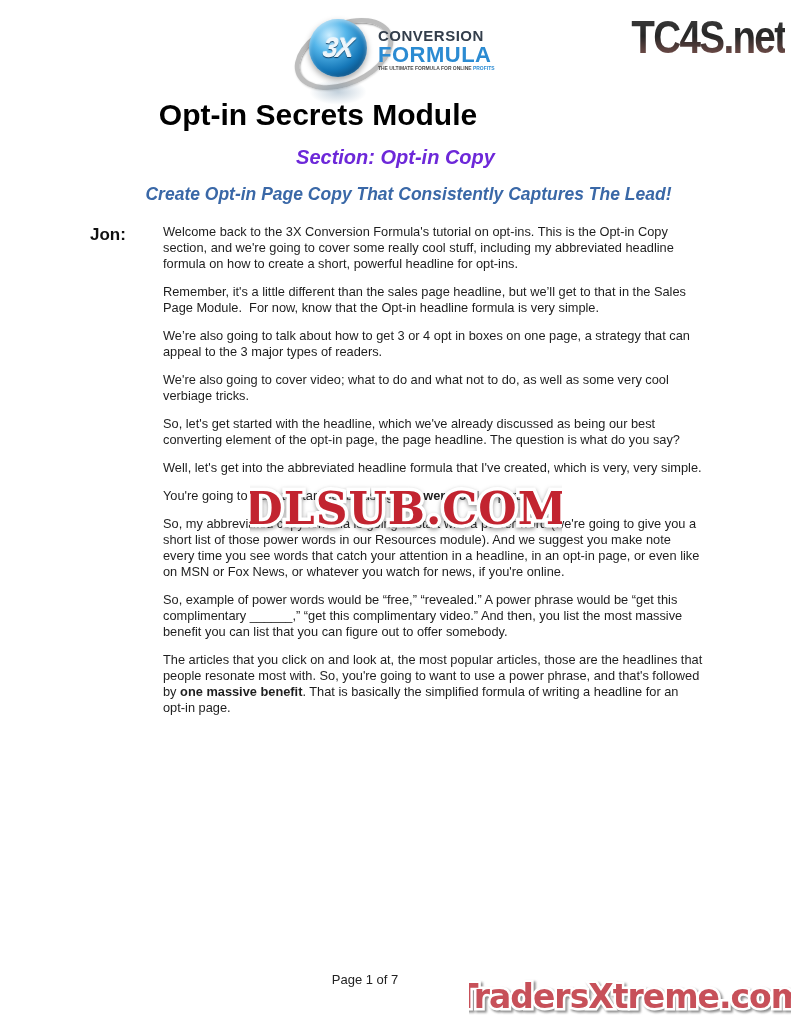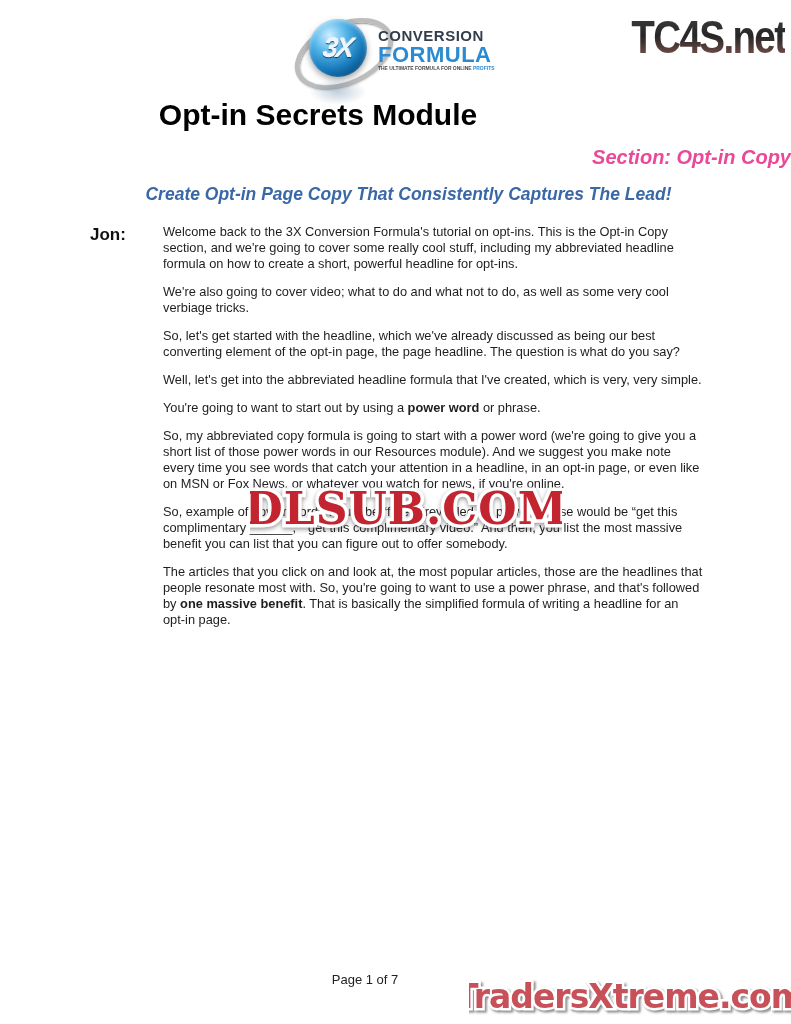--- a/index.html
+++ b/index.html
@@ -39,22 +39,22 @@
     position:absolute;right:6px;top:10px;
     font-weight:bold;font-size:46px;letter-spacing:-2px;
     transform:scaleX(.84);transform-origin:100% 0;
     background:linear-gradient(#373737 20%,#262626 48%,#6e4b47 82%,#96655e 100%);
     -webkit-background-clip:text;background-clip:text;color:transparent;
     text-shadow:none;
   }
   
   .title{position:absolute;left:0;top:98px;width:636px;text-align:center;
     font-size:30px;font-weight:bold;color:#000;}
-  .subtitle{position:absolute;left:0;top:146px;width:791px;text-align:right;
-    font-size:20px;font-weight:bold;font-style:italic;color:#ec4899;}
+  .subtitle{position:absolute;left:0;top:146px;width:791px;text-align:center;
+    font-size:20px;font-weight:bold;font-style:italic;color:#6d28d9;}
   .lead{position:absolute;left:0;top:184px;width:791px;text-align:center;
     font-size:17.5px;font-weight:bold;font-style:italic;color:#3a68a7;padding-left:13px;}
   
   .transcript{position:absolute;left:0;top:224px;width:791px;}
   .speaker{position:absolute;left:90px;top:1px;font-weight:bold;font-size:17px;color:#111;}
   .paras{position:absolute;left:163px;top:0;width:540px;}
   .paras p{margin:0 0 12px 0;font-size:12.8px;line-height:16px;color:#1e1e1e;}
   .paras .b{font-weight:bold;}
   
   .dlsub{position:absolute;left:250px;top:482px;width:312px;height:54px;}
@@ -82,20 +82,22 @@
 <div class="tc4s">TC4S.net</div>
 
 <div class="title">Opt-in Secrets Module</div>
 <div class="subtitle">Section: Opt-in Copy</div>
 <div class="lead">Create Opt-in Page Copy That Consistently Captures The Lead!</div>
 
 <div class="transcript">
   <div class="speaker">Jon:</div>
   <div class="paras">
       <p><span>Welcome back to the 3X Conversion Formula's tutorial on opt-ins. This is the Opt-in Copy section, and we're going to cover some really cool stuff, including my abbreviated headline formula on how to create a short, powerful headline for opt-ins.</span></p>
+      <p><span>Remember, it's a little different than the sales page headline, but we’ll get to that in the Sales Page Module.&nbsp; For now, know that the Opt-in headline formula is very simple.</span></p>
+      <p><span>We’re also going to talk about how to get 3 or 4 opt in boxes on one page, a strategy that can appeal to the 3 major types of readers.</span></p>
       <p><span>We're also going to cover video; what to do and what not to do, as well as some very cool verbiage tricks.</span></p>
       <p><span>So, let's get started with the headline, which we've already discussed as being our best converting element of the opt-in page, the page headline. The question is what do you say?</span></p>
       <p><span>Well, let's get into the abbreviated headline formula that I've created, which is very, very simple.</span></p>
       <p><span>You're going to want to start out by using a </span><span class="b">power word</span><span> or phrase.</span></p>
       <p><span>So, my abbreviated copy formula is going to start with a power word (we're going to give you a short list of those power words in our Resources module). And we suggest you make note every time you see words that catch your attention in a headline, in an opt-in page, or even like on MSN or Fox News, or whatever you watch for news, if you're online.</span></p>
       <p><span>So, example of power words would be “free,” “revealed.” A power phrase would be “get this complimentary ______,” “get this complimentary video.” And then, you list the most massive benefit you can list that you can figure out to offer somebody.</span></p>
       <p><span>The articles that you click on and look at, the most popular articles, those are the headlines that people resonate most with. So, you're going to want to use a power phrase, and that's followed by </span><span class="b">one massive benefit</span><span>. That is basically the simplified formula of writing a headline for an opt-in page.</span></p>
     </div>
 </div>
 

